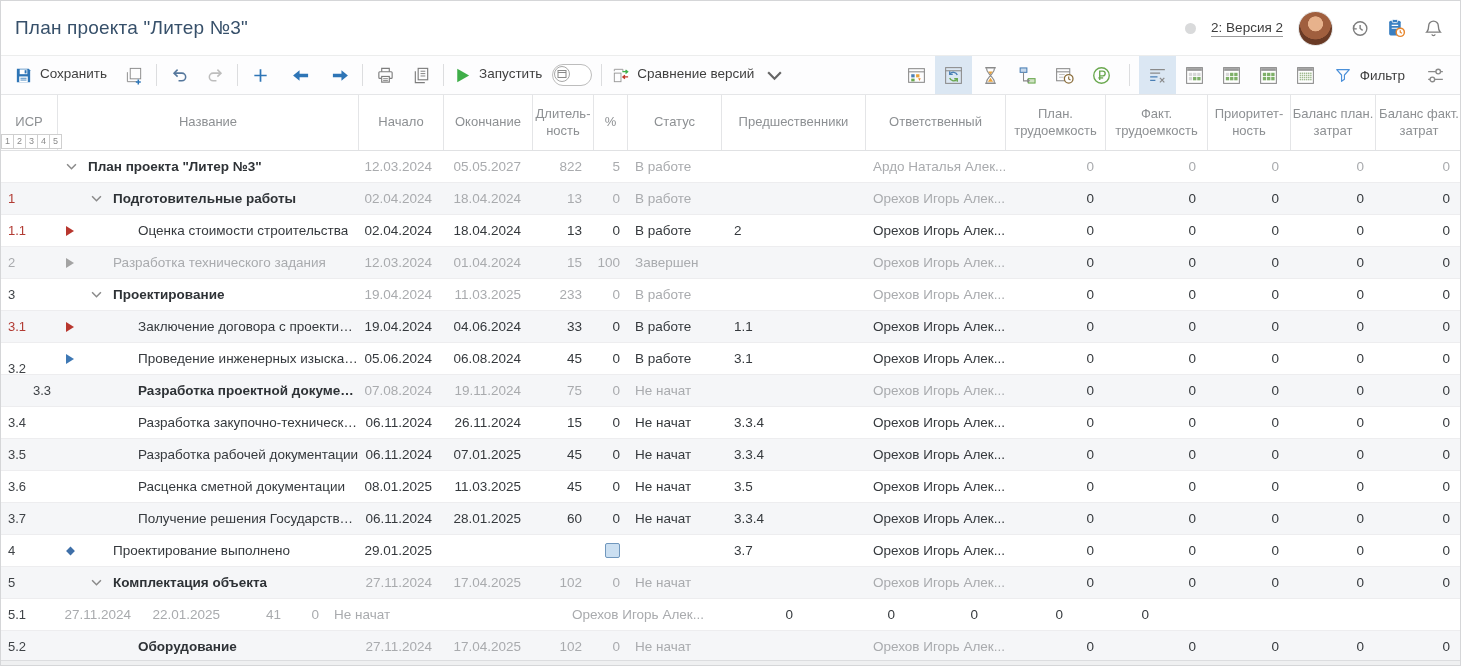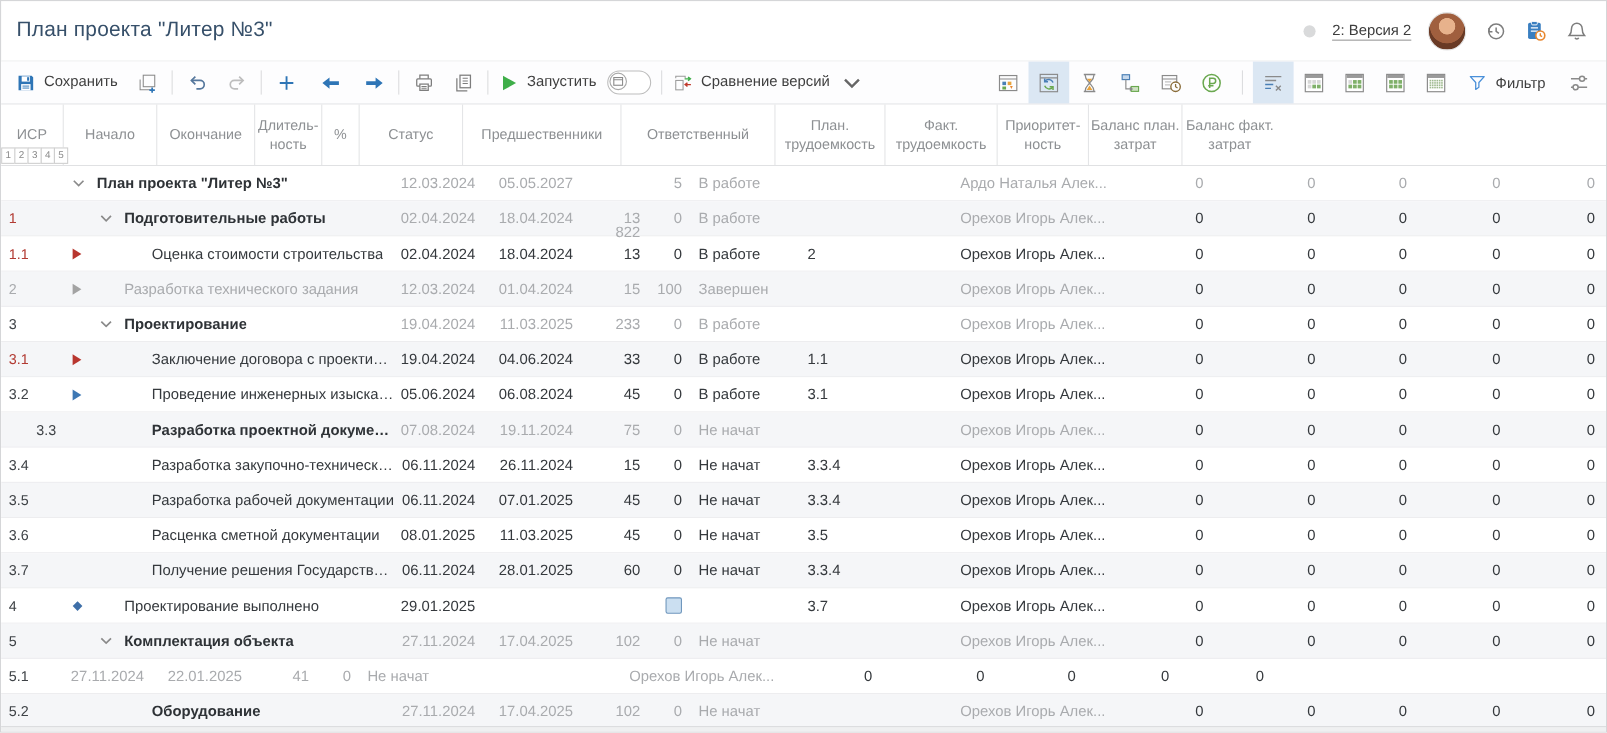--- a/index.html
+++ b/index.html
@@ -358,20 +358,21 @@
           <path d="M3 6.3h14M3 13.7h14" stroke="#8a8a8a" stroke-width="1.3"></path>
           <circle cx="12.6" cy="6.3" r="2.2" fill="#fff" stroke="#8a8a8a" stroke-width="1.3"></circle>
           <circle cx="7" cy="13.7" r="2.2" fill="#fff" stroke="#8a8a8a" stroke-width="1.3"></circle>
         </svg>
     </div>
   </div>
 </div>
 
 <div class="thead" id="thead">
     <div class="hcell" style="width: 57px;"><span>ИСР</span><div class="wbs-levels"><div class="lvl-btn">1</div><div class="lvl-btn">2</div><div class="lvl-btn">3</div><div class="lvl-btn">4</div><div class="lvl-btn">5</div></div></div>
+    <div class="hcell" style="width: 301px;"><span>Название</span></div>
     <div class="hcell" style="width: 85px;"><span>Начало</span></div>
     <div class="hcell" style="width: 89px;"><span>Окончание</span></div>
     <div class="hcell" style="width: 61px;"><span>Длитель-
 ность</span></div>
     <div class="hcell" style="width: 34px;"><span>%</span></div>
     <div class="hcell" style="width: 94px;"><span>Статус</span></div>
     <div class="hcell" style="width: 144px;"><span>Предшественники</span></div>
     <div class="hcell" style="width: 140px;"><span>Ответственный</span></div>
     <div class="hcell" style="width: 100px;"><span>План.
 трудоемкость</span></div>
@@ -392,21 +393,21 @@
           <span class="twisty">
             <svg viewBox="0 0 10 6" width="11" height="7">
               <path d="M1 1l4 4 4-4" fill="none" stroke="#8a8a8a" stroke-width="1.4"></path>
             </svg>
           </span>
           <span class="nm b">План проекта "Литер №3"</span>
         </span>
       </div>
       <div class="cell right dim" style="width: 85px;">12.03.2024</div>
       <div class="cell right dim" style="width: 89px;">05.05.2027</div>
-      <div class="cell right dim" style="width: 61px; margin-top: 44px;">822</div>
+      <div class="cell right dim" style="width: 61px;">822</div>
       <div class="cell right dim" style="width: 34px; padding-right: 8px;">5</div>
       <div class="cell lpad7 dim" style="width: 94px;">В работе</div>
       <div class="cell lpad12 dim" style="width: 144px;"></div>
       <div class="cell lpad7 dim" style="width: 140px;">Ардо Наталья Алек...</div>
       <div class="cell right dim" style="width: 100px;">0</div>
       <div class="cell right dim" style="width: 102px;">0</div>
       <div class="cell right dim" style="width: 83px;">0</div>
       <div class="cell right dim" style="width: 85px;">0</div>
       <div class="cell right dim" style="width: 86px;">0</div>
     </div>
@@ -532,21 +533,21 @@
       <div class="cell lpad7" style="width: 94px;">В работе</div>
       <div class="cell lpad12" style="width: 144px;">1.1</div>
       <div class="cell lpad7" style="width: 140px;">Орехов Игорь Алек...</div>
       <div class="cell right" style="width: 100px;">0</div>
       <div class="cell right" style="width: 102px;">0</div>
       <div class="cell right" style="width: 83px;">0</div>
       <div class="cell right" style="width: 85px;">0</div>
       <div class="cell right" style="width: 86px;">0</div>
     </div>
     <div class="trow">
-      <div class="cell wbs-cell wbs-dark" style="width: 57px;">3.2</div>
+      <div class="cell wbs-cell wbs-dark" style="width: 57px; margin-top: 10px;">3.2</div>
       <div class="cell name-cell" style="width: 301px;">
         <span class="row-icon">
           <svg viewBox="0 0 10 12" width="10" height="12">
             <path d="M1 1l8 5-8 5z" fill="#3e78b4"></path>
           </svg>
         </span>
         <span class="name-wrap" style="padding-left: 56px;">
           <span class="spacer"></span>
           <span class="nm">Проведение инженерных изысканий</span>
         </span>

